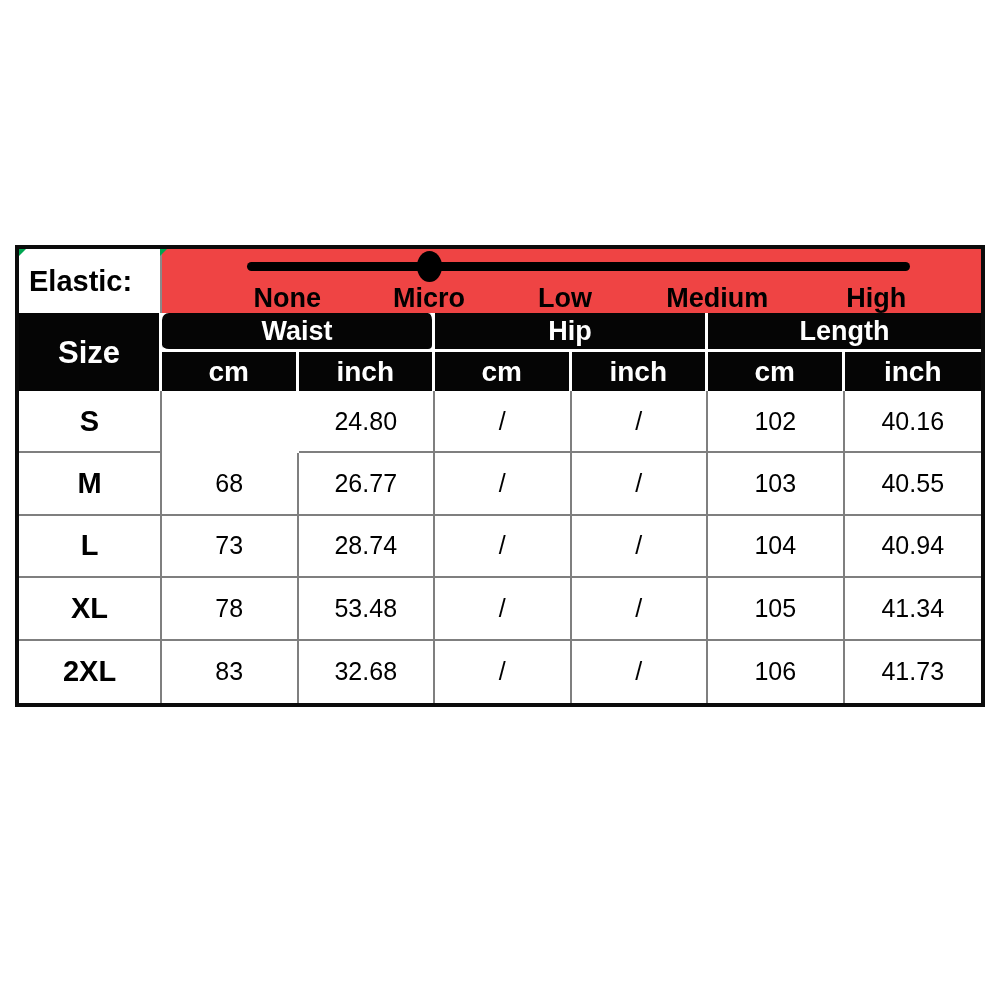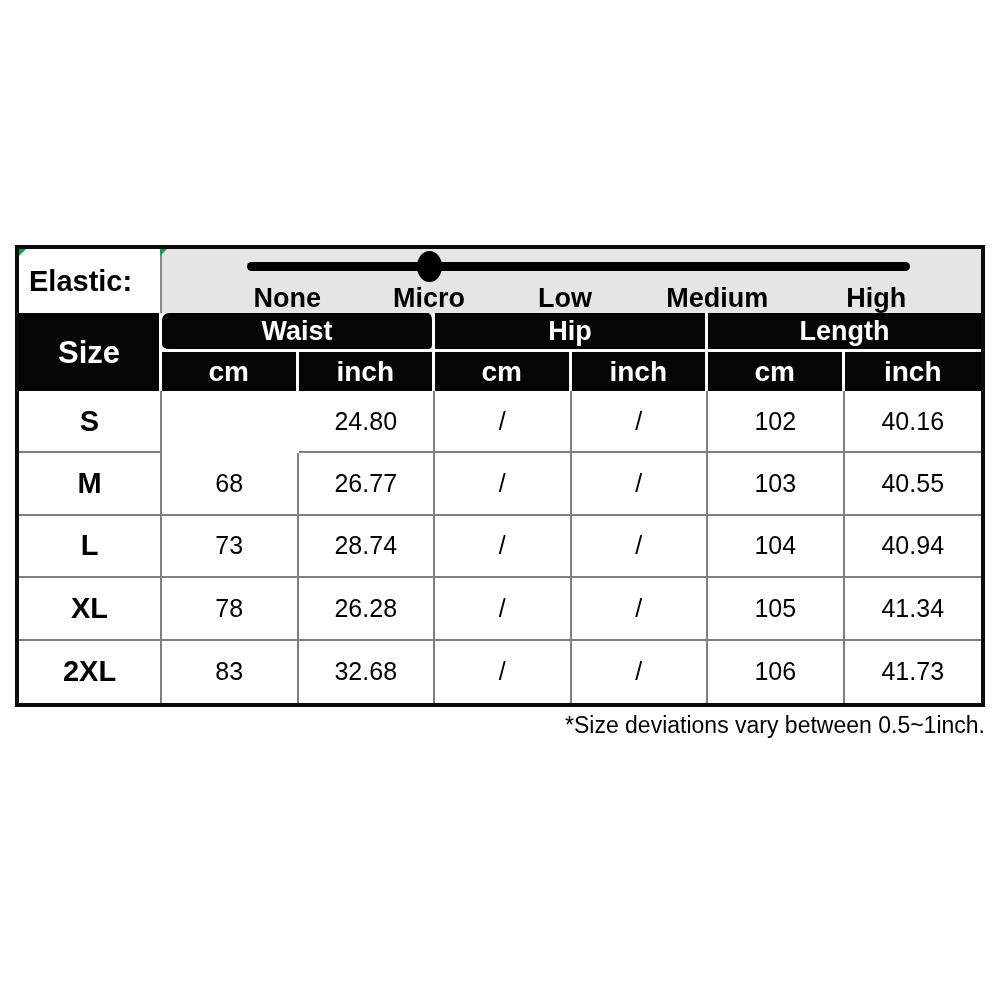--- a/index.html
+++ b/index.html
@@ -15,21 +15,21 @@
     grid-template-columns:143px repeat(6,1fr);
     grid-template-rows:64px 39px 39px repeat(5,1fr);
   }
   .cell { display:flex; align-items:center; justify-content:center; line-height:1; }
 
   
   .c-elastic {
     grid-column:1; grid-row:1; justify-content:flex-start; padding-left:10px;
     font-weight:bold; font-size:29px; border-right:2px solid #8a8a8a; background:#fff;
   }
-  .c-slider { grid-column:2/8; grid-row:1; position:relative; background:#e5e5e5;text-decoration:underline; }
+  .c-slider { grid-column:2/8; grid-row:1; position:relative; background:#ef4444;text-decoration:underline; }
   .slider-track { position:absolute; left:10.4%; right:8.7%; top:13px; height:9px;
                   background:#000; border-radius:5px; }
   .slider-thumb { position:absolute; left:32.6%; top:2px; width:25px; height:31px;
                   margin-left:-12px; background:#000; border-radius:50%; }
   .slider-label { position:absolute; top:34px; transform:translateX(-50%);
                   font-weight:bold; font-size:27px; white-space:nowrap; }
 
   
   .hd { background:#050505; color:#fff; font-weight:bold; }
   .c-size-head { grid-column:1; grid-row:2/4; font-size:31px; border-right:3px solid #fff; }
@@ -100,34 +100,33 @@
     <div class="cell dc size br bb" style="grid-column:1;grid-row:6">L</div>
     <div class="cell dc br bb" style="grid-column:2;grid-row:6">73</div>
     <div class="cell dc br bb" style="grid-column:3;grid-row:6">28.74</div>
     <div class="cell dc br bb" style="grid-column:4;grid-row:6">/</div>
     <div class="cell dc br bb" style="grid-column:5;grid-row:6">/</div>
     <div class="cell dc br bb" style="grid-column:6;grid-row:6">104</div>
     <div class="cell dc bb" style="grid-column:7;grid-row:6">40.94</div>
 
     <div class="cell dc size br bb" style="grid-column:1;grid-row:7">XL</div>
     <div class="cell dc br bb" style="grid-column:2;grid-row:7">78</div>
-    <div class="cell dc br bb" style="grid-column:3;grid-row:7">26.28</div>
+    <div class="cell dc br bb" style="grid-column:3;grid-row:7">53.48</div>
     <div class="cell dc br bb" style="grid-column:4;grid-row:7">/</div>
     <div class="cell dc br bb" style="grid-column:5;grid-row:7">/</div>
     <div class="cell dc br bb" style="grid-column:6;grid-row:7">105</div>
     <div class="cell dc bb" style="grid-column:7;grid-row:7">41.34</div>
 
     <div class="cell dc size br" style="grid-column:1;grid-row:8">2XL</div>
     <div class="cell dc br" style="grid-column:2;grid-row:8">83</div>
     <div class="cell dc br" style="grid-column:3;grid-row:8">32.68</div>
     <div class="cell dc br" style="grid-column:4;grid-row:8">/</div>
     <div class="cell dc br" style="grid-column:5;grid-row:8">/</div>
     <div class="cell dc br" style="grid-column:6;grid-row:8">106</div>
     <div class="cell dc" style="grid-column:7;grid-row:8">41.73</div>
 
   </div>
 
   <div class="corner-marker" style="left:19px;top:249px"></div>
   <div class="corner-marker" style="left:160px;top:249px"></div>
 
-  <div class="footnote">*Size deviations vary between 0.5~1inch.</div>
 
 </div>
 
 </body></html>

